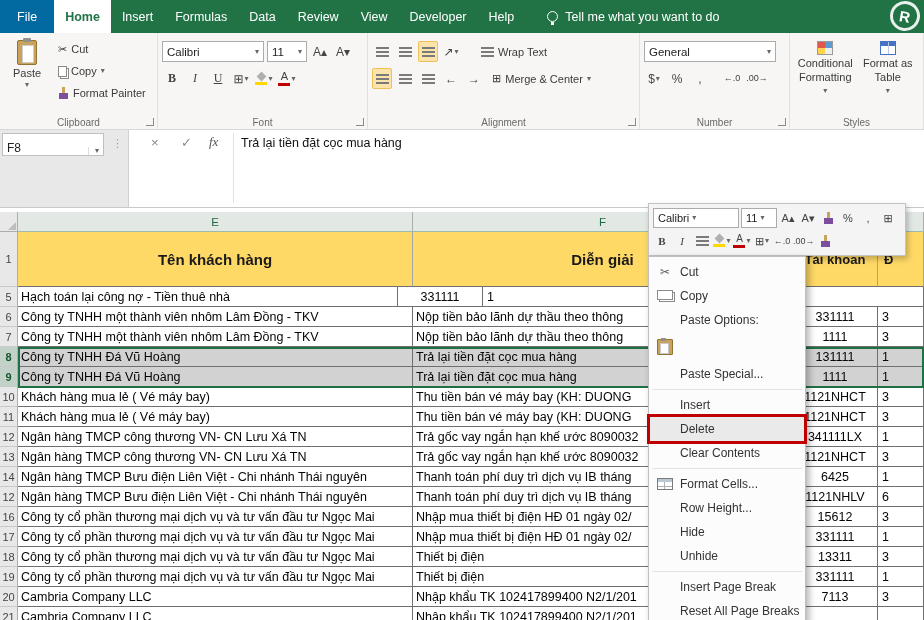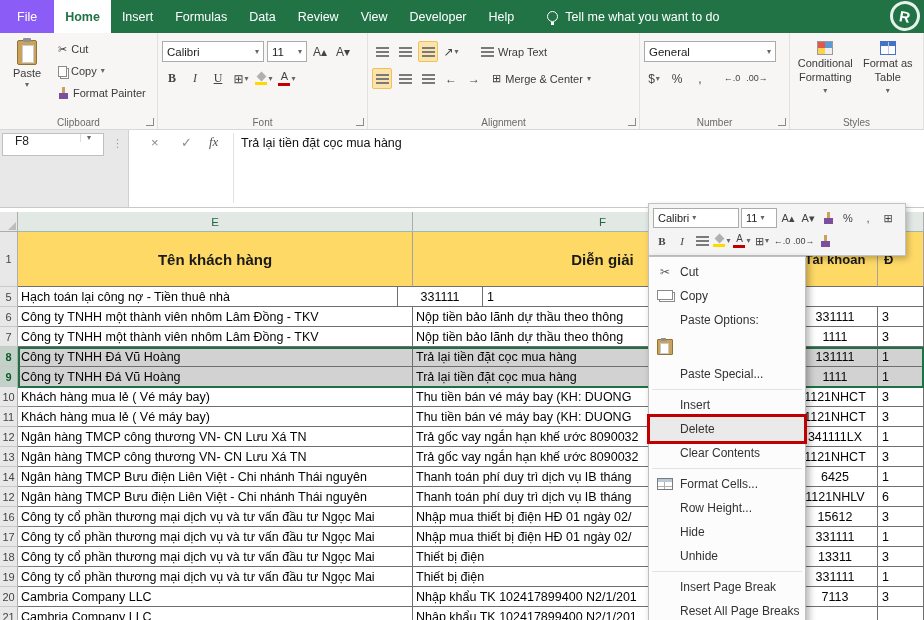--- a/index.html
+++ b/index.html
@@ -4,21 +4,21 @@
 <style>
   *{margin:0;padding:0;box-sizing:border-box;cursor:default}
   html,body{width:924px;height:620px;overflow:hidden;background:#D6D6D6;
     font-family:"Liberation Sans",sans-serif;-webkit-user-select:none;user-select:none}
   .app{position:relative;width:924px;height:620px;background:#fff;overflow:hidden}
 
   
   .tabbar{position:absolute;top:0;left:0;right:0;height:33px;background:#217346;display:flex;align-items:stretch;color:#fff;z-index:3}
   .tabs{display:flex;align-items:stretch}
   .tab{display:flex;align-items:center;padding:0 11px;font-size:12.5px;white-space:nowrap}
-  .tab.file{background:#8b5cf6;padding:15px 17px}
+  .tab.file{background:#0369a1;padding:15px 17px}
   .tab.active{background:#fff;color:#217346;font-weight:bold}
   .tellme{display:flex;align-items:center;gap:7px;margin-left:22px;font-size:12.5px;white-space:nowrap}
   .bulb{width:11px;height:11px;border:1.5px solid #fff;border-radius:50%;position:relative;flex:0 0 auto}
   .bulb::after{content:"";position:absolute;left:2.5px;bottom:-4px;width:3px;height:3px;background:#fff}
   .rbadge{position:absolute;right:4px;top:1px;width:30px;height:30px;border:3px solid rgba(255,255,255,.9);border-radius:50%;
     display:flex;align-items:center;justify-content:center;font-weight:bold;font-size:15px;color:#fff;transform:rotate(10deg)}
 
   
   .ribbon{position:absolute;top:33px;left:0;right:0;height:97px;background:#F7F6F5;border-bottom:1px solid #D8D8D8;display:flex;overflow:hidden;z-index:2}
   .rgroup{position:relative;border-right:1px solid #E2E1E0;padding:5px 4px 15px;flex:0 0 auto}
@@ -50,21 +50,21 @@
   .ic-fat{width:16px;height:14px;border:1px solid #4472C4;background:linear-gradient(180deg,#4472C4 0 4px,#fff 4px);flex:0 0 auto;
     background-image:linear-gradient(90deg,transparent 0 7px,#B9C7E4 7px 8px,transparent 8px),linear-gradient(180deg,#4472C4 0 4px,#fff 4px)}
   .bigbtn{display:flex;flex-direction:column;align-items:center;font-size:11px;color:#3B3B3B;width:64px;text-align:center;line-height:1.25;padding-top:3px;gap:2px}
   .g-clip{width:158px}.g-font{width:210px}.g-align{width:272px}.g-number{width:150px}.g-styles{flex:1 1 auto;overflow:hidden}
   .clipbody{display:flex;gap:5px}
   .pastebtn{width:46px;display:flex;flex-direction:column;align-items:center;gap:2px;font-size:11px;color:#3B3B3B;padding-top:2px}
   .decbtn{display:flex;flex-direction:column;align-items:center;font-size:9px;color:#444;line-height:1.1;min-width:22px}
 
   
   .fbar{position:absolute;top:130px;left:0;right:0;height:78px;background:#E8E8E8;border-bottom:1px solid #C9C9C9;z-index:1}
-  .namebox{position:absolute;left:2px;top:3px;width:102px;height:23px;background:#fff;border:1px solid #C0C0C0;display:flex;align-items:flex-start;font-size:12px;color:#222;padding:0 12px}
+  .namebox{position:absolute;left:2px;top:3px;width:102px;height:23px;background:#fff;border:1px solid #C0C0C0;display:flex;align-items:flex-end;font-size:12px;color:#222;padding:0 4px}
   .namebox .dd{margin-left:auto;border-left:1px solid #DDD;padding-left:6px}
   .fdots{position:absolute;left:112px;top:7px;color:#9A9A9A;font-size:11px}
   .fpanel{position:absolute;left:128px;top:0;right:0;bottom:0;background:#fff;border-left:1px solid #D0D0D0}
   .fx-x{position:absolute;left:22px;top:5px;color:#8A8A8A;font-size:13px}
   .fx-ck{position:absolute;left:52px;top:5px;color:#8A8A8A;font-size:13px}
   .fx-fx{position:absolute;left:80px;top:4px;color:#555;font-size:13px;font-style:italic;font-family:"Liberation Serif",serif}
   .fdiv{position:absolute;left:104px;top:3px;height:70px;width:1px;background:#E2E2E2}
   .ftext{position:absolute;left:112px;top:6px;font-size:12.5px;color:#111;white-space:nowrap}
 
   

